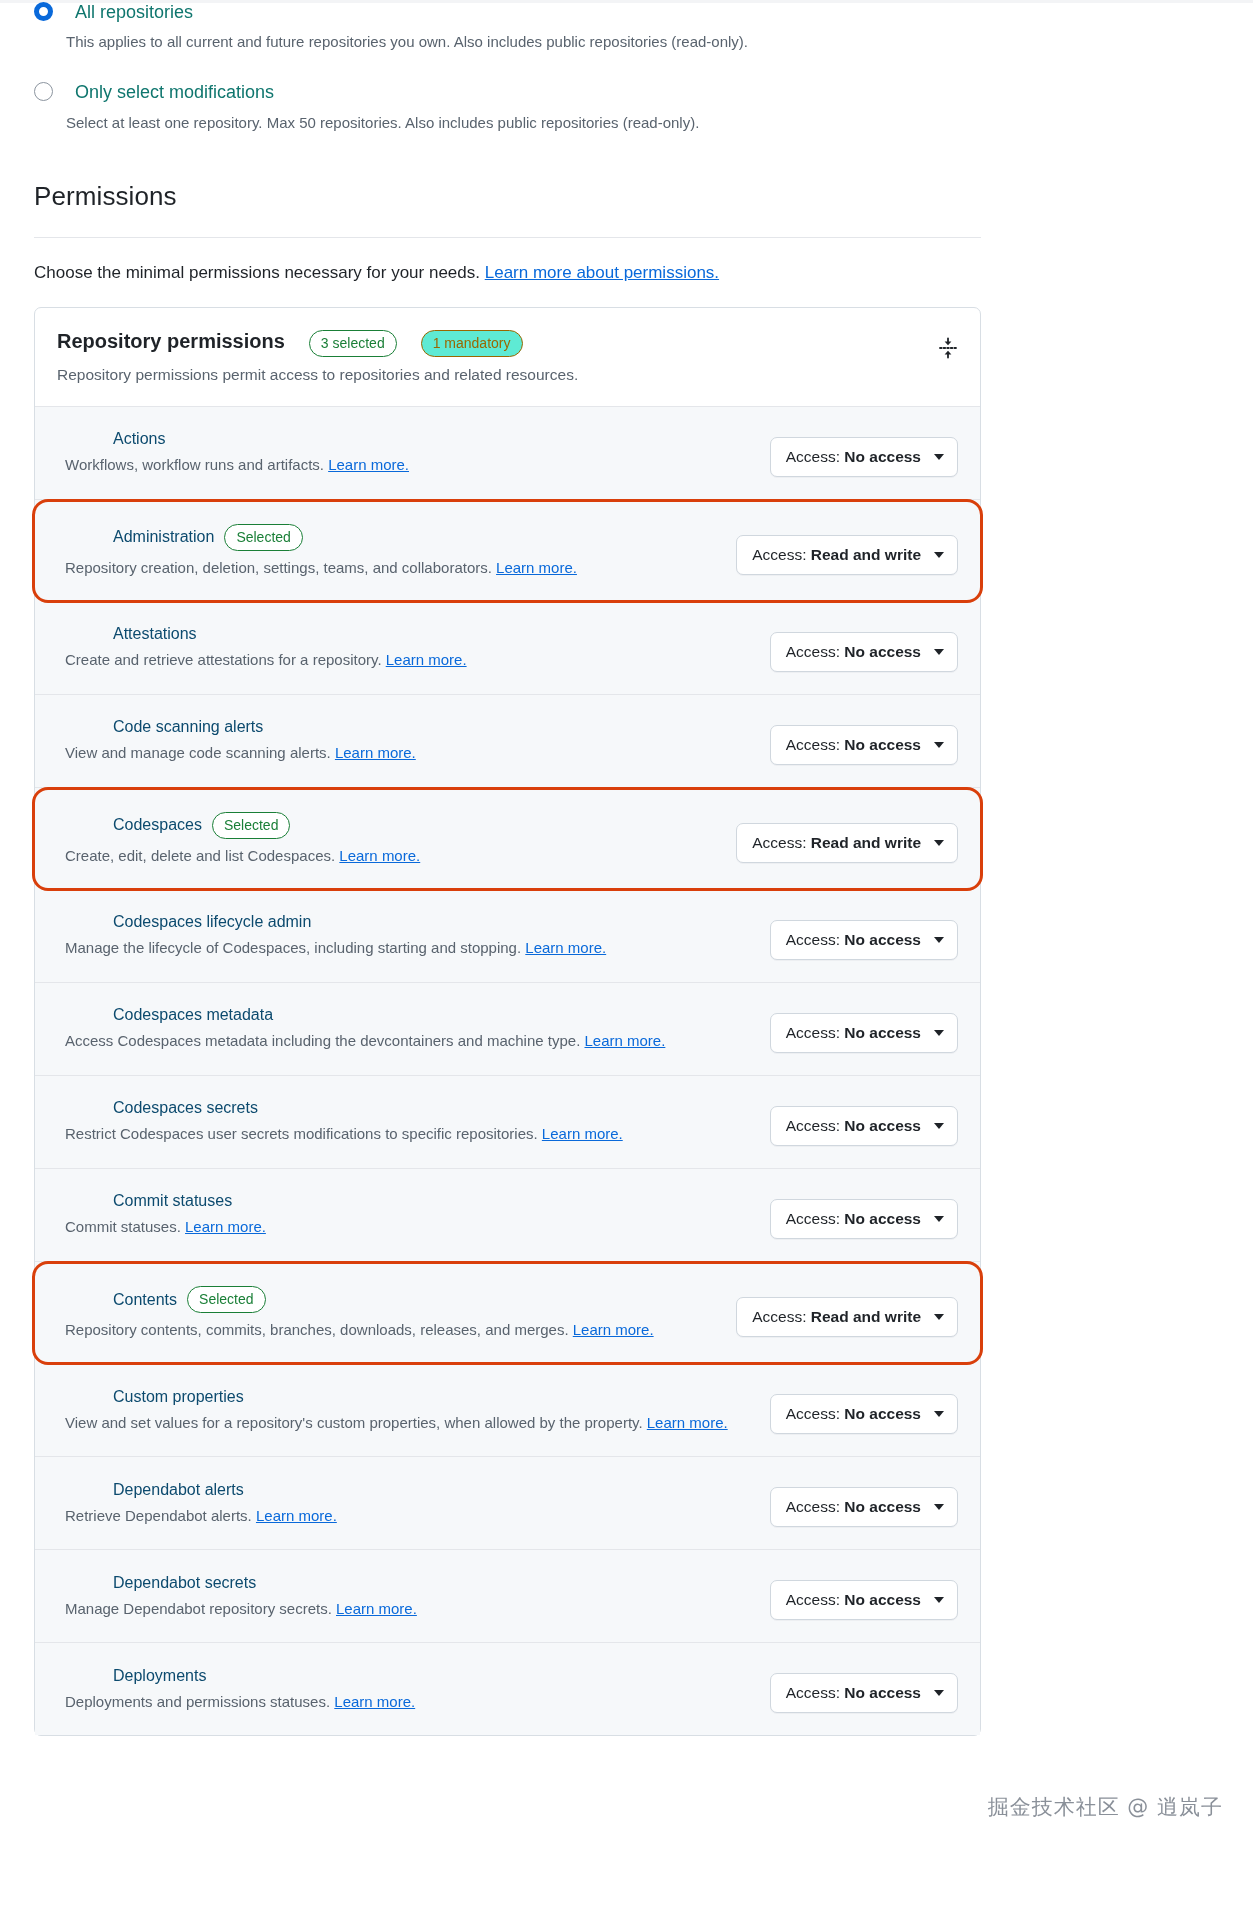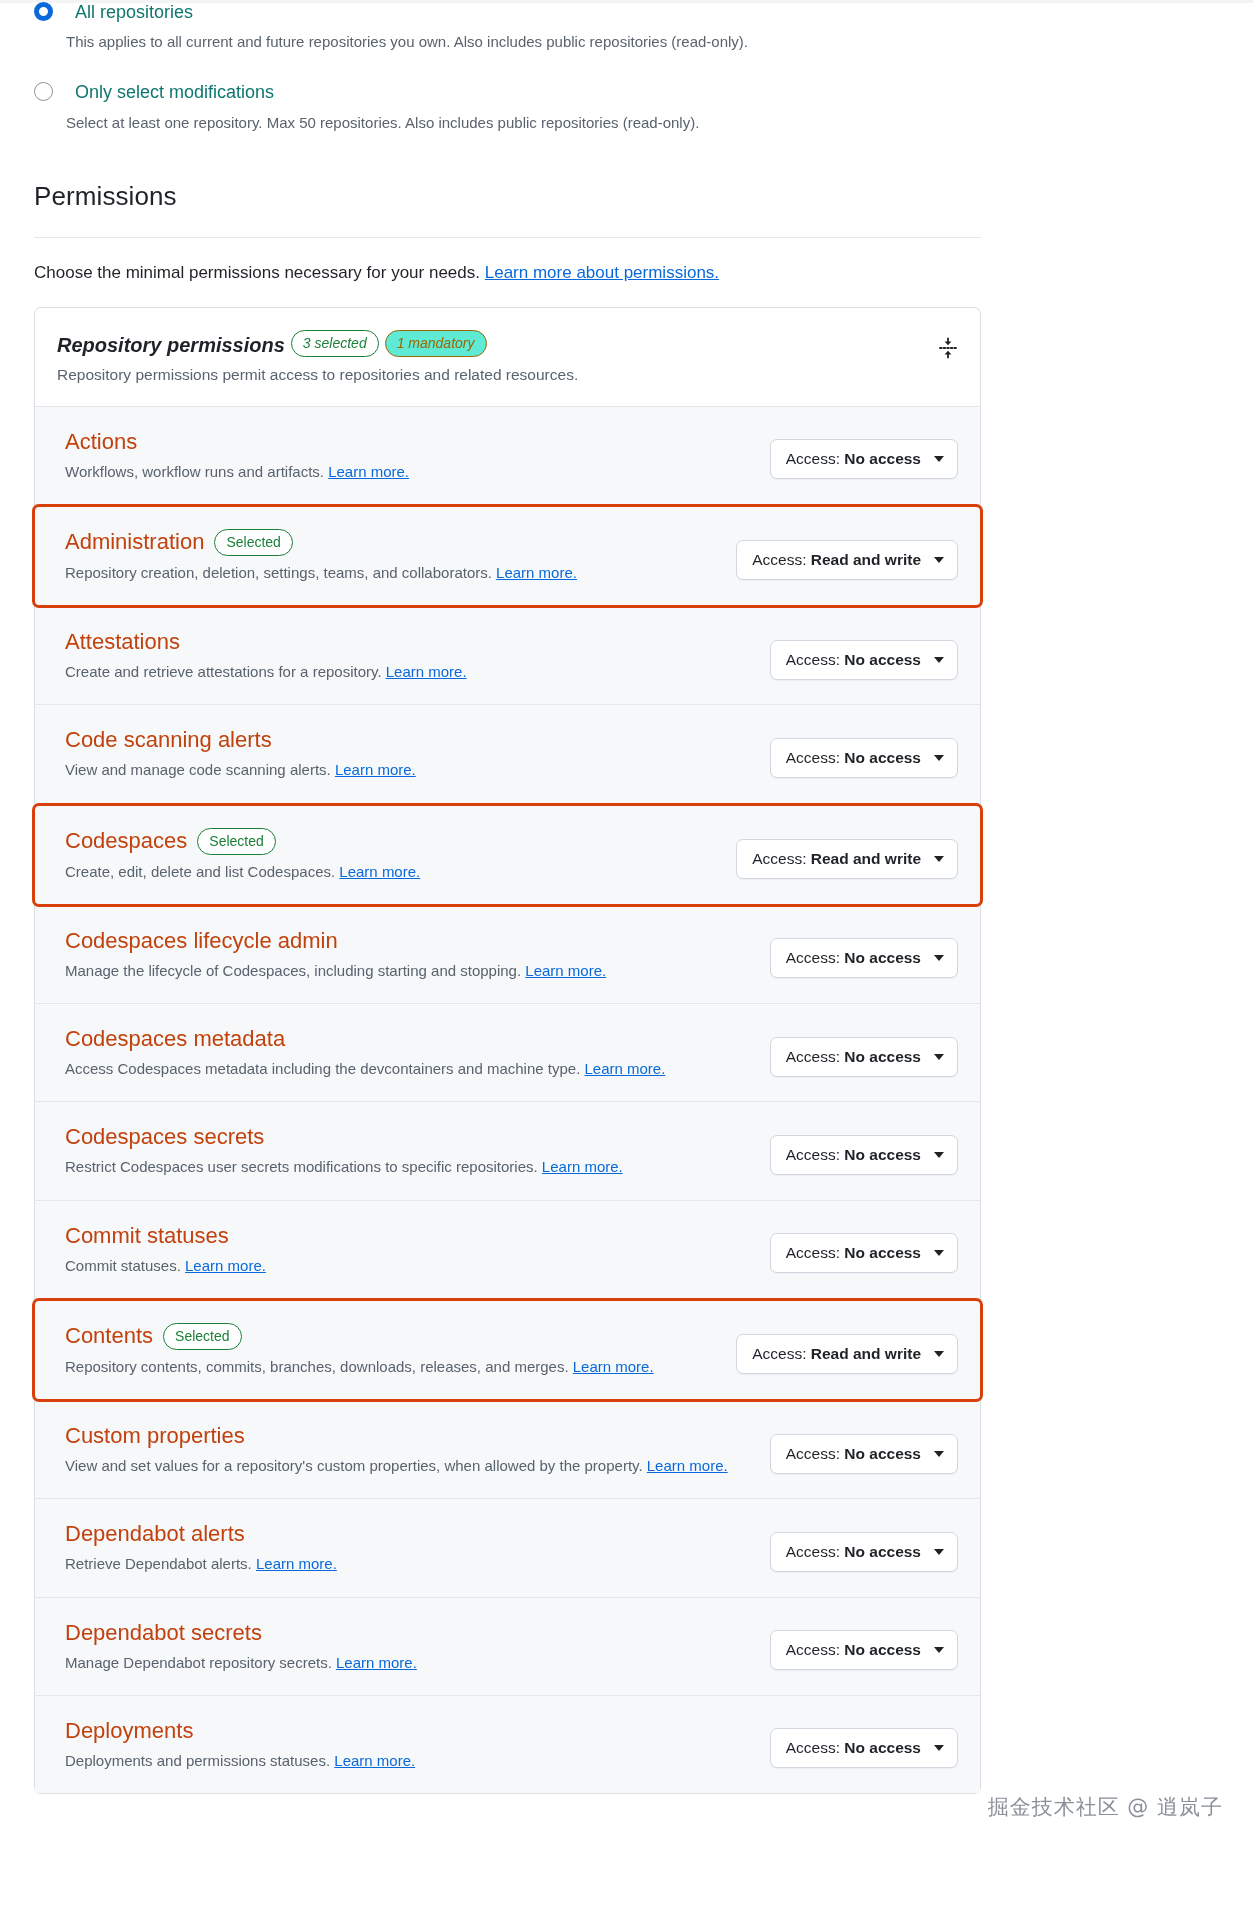--- a/index.html
+++ b/index.html
@@ -53,21 +53,21 @@
     border: 1px solid #d8dee4;
     border-radius: 7px;
     background: #fff;
     overflow: visible;
   }
   .card-head {
     padding: 22px 22px 22px 22px;
     border-bottom: 1px solid #e4e6ea;
     position: relative;
   }
-  .card-title-line { display: flex; align-items: flex-end; gap: 6px; font-style: italic; }
+  .card-title-line { display: flex; align-items: flex-start; gap: 24px; }
   .card-title { font-size: 20px; font-weight: 700; color: #1f2328; }
   .badge {
     font-size: 14px; line-height: 1; padding: 5px 11px 6px;
     border-radius: 999px; border: 1px solid; font-weight: 400;
     white-space: nowrap;
   }
   .badge.green { color: #1a7f37; border-color: #1a7f37; background: #fff; }
   .badge.amber { color: #9a6700; border-color: #9a6700; background: #5eead4; }
   .card-desc { font-size: 15.5px; color: #59636e; margin-top: 9px; }
   .fold-btn {
@@ -82,28 +82,28 @@
     position: relative;
     display: flex; align-items: center; justify-content: space-between;
     padding: 22px 22px 22px 30px;
     border-bottom: 1px solid #e4e6ea;
     background: #f6f8fa;
     min-height: 87px;
   }
   .prow:last-child { border-bottom: none; }
   .prow.hl {
     border: 3px solid #d93f0b;
-    border-radius: 7px;
+    border-radius: 16px;
     margin: -1px -3px;
     z-index: 3;
     background: #f6f8fa;
   }
   .prow-left { max-width: 700px; }
   .prow-title-line { display: flex; align-items: center; gap: 10px; }
-  .prow-title { font-size: 22px; color: #c2410c; font-weight: 400; }
+  .prow-title { font-size: 16px; color: #0c4a6e; font-weight: 400; margin-left: 48px; }
   .prow-desc { font-size: 15px; color: #59636e; margin-top: 7px; line-height: 1.35; }
 
   .access-btn {
     flex: 0 0 auto;
     border: 1px solid #d0d7de; border-radius: 7px;
     background: #fff;
     padding: 10px 13px 10px 15px;
     font-size: 15.5px; color: #1f2328;
     display: flex; align-items: center; gap: 13px;
     cursor: pointer; white-space: nowrap;

